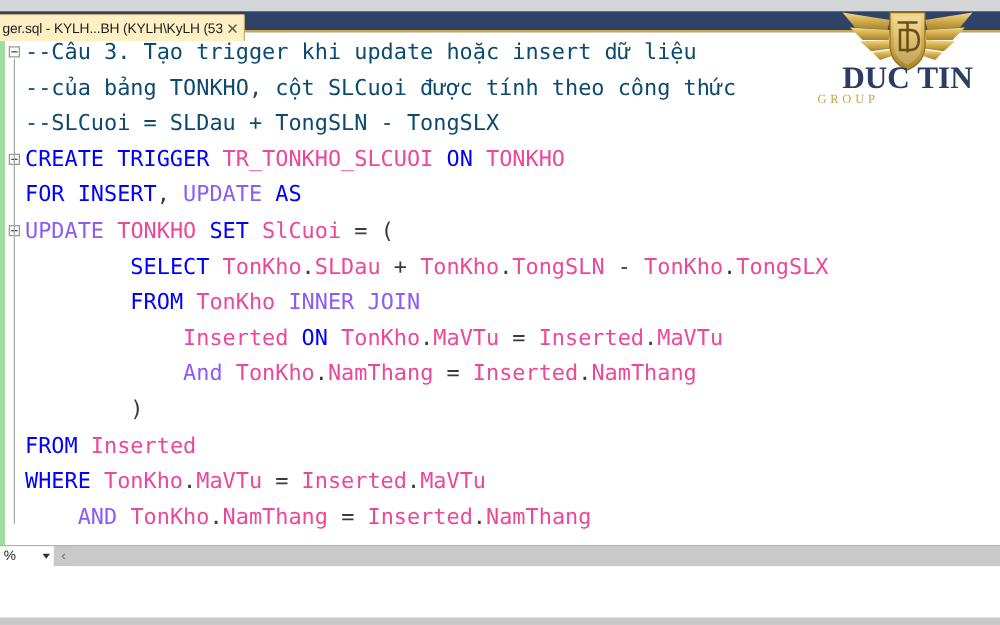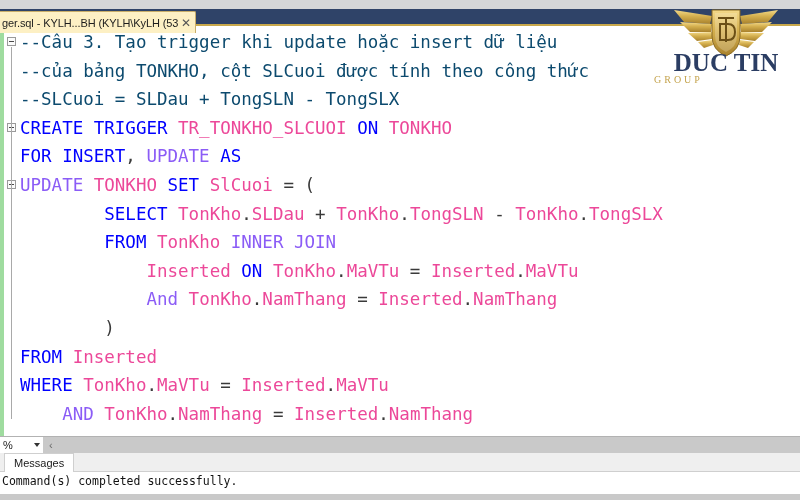--- a/index.html
+++ b/index.html
@@ -317,22 +317,14 @@
 <div id="zoom-bar">
   <div id="zoom-pct-wrap">
     <span id="zoom-pct">%</span>
     <span id="zoom-caret"></span>
   </div>
   <span id="scroll-left-arrow">‹</span>
   <div id="zoom-track"></div>
 </div>
 
 <div id="results-pane">
-  <div id="messages-tabstrip">
-    <div id="messages-tab">
-      <span>Messages</span>
-    </div>
-  </div>
-  <div id="messages-body">
-    <div id="message-text">Command(s) completed successfully.</div>
-  </div>
   <div id="bottom-strip"></div>
 </div>
 
 </body></html>

